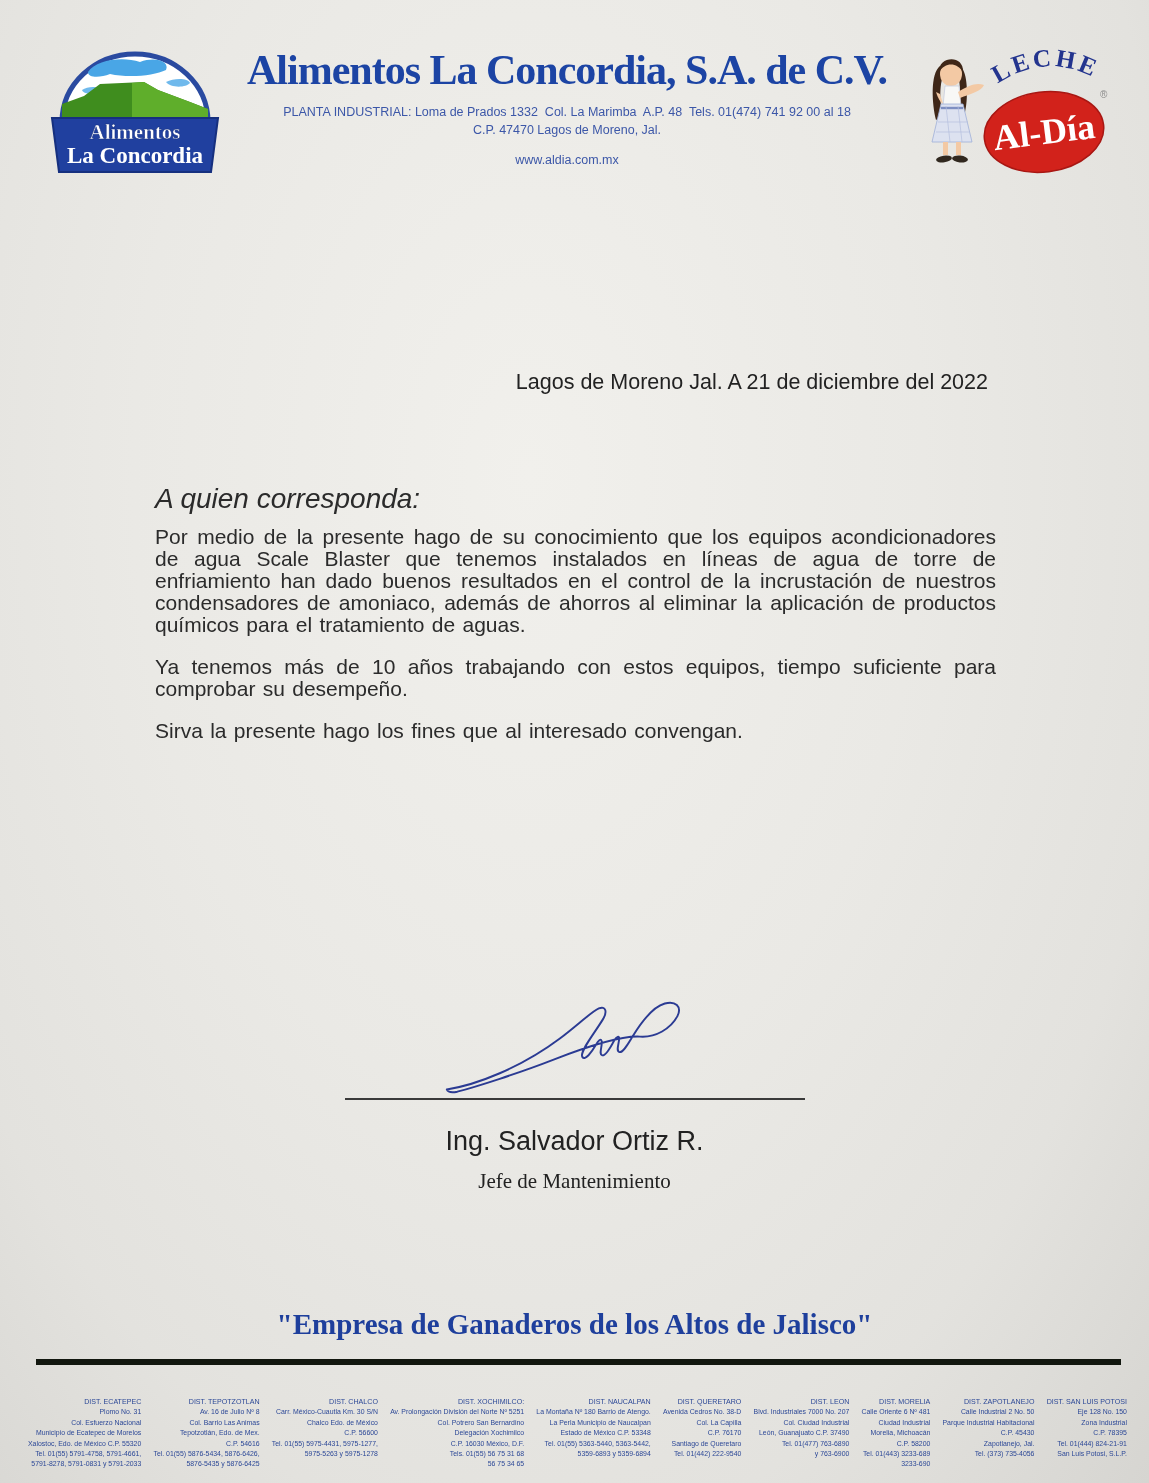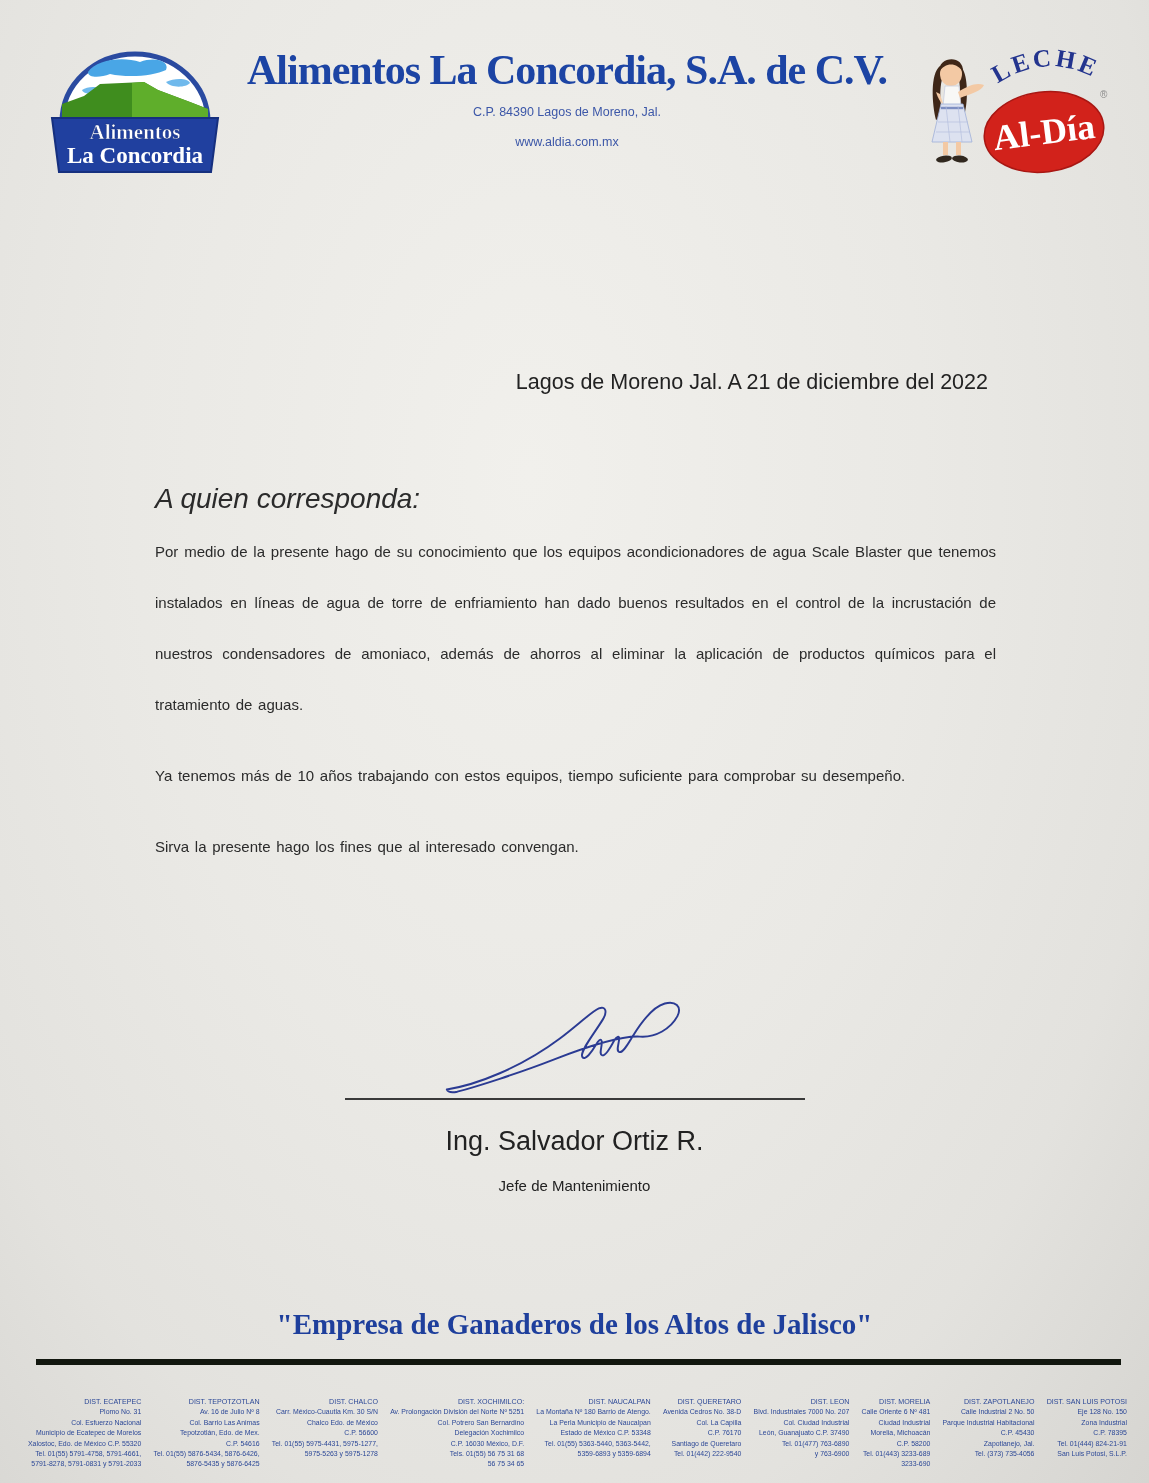--- a/index.html
+++ b/index.html
@@ -16,27 +16,27 @@
     margin:0 0 9px 0;font-family:"Liberation Serif", serif;font-weight:700;
     font-size:42px;line-height:48px;color:#1c44a4;letter-spacing:-1px;white-space:nowrap;
   }
   .addr{font-size:12.5px;line-height:18px;color:#3c57a8;white-space:pre;}
   .web-block{margin-top:12px;}
   .logo-right{flex:0 0 196px;height:138px;}
   
   .dateline{position:absolute;top:370px;left:148px;width:840px;text-align:right;font-size:21.5px;color:#222;}
   .content{position:absolute;top:484px;left:155px;width:841px;}
   .salutation{font-size:28px;line-height:30px;margin:0 0 12px 0;font-style:italic;}
-  .para{font-size:15px;line-height:51px;text-align:justify;margin:0 0 20px 0;word-spacing:1.5px;}
+  .para{font-size:21px;line-height:22px;text-align:justify;margin:0 0 20px 0;word-spacing:1.5px;}
   
   .sig-block{position:absolute;top:998px;left:0;width:100%;text-align:center;}
   .signature-svg{display:block;margin:0 auto;transform:rotate(-2deg);}
   .sig-line{width:460px;margin:0 auto;border-top:2px solid #3a3a3a;}
   .signer-name{margin-top:26px;font-size:27px;color:#222;}
-  .signer-title{margin-top:20px;font-size:15px;color:#222;}
+  .signer-title{margin-top:12px;font-size:21px;color:#222;font-family:Liberation Serif, serif;}
   
   .tagline{
     position:absolute;top:1308px;left:0;width:100%;text-align:center;
     font-family:"Liberation Serif", serif;font-weight:700;font-size:29px;color:#1e3f9c;
   }
   .footer-bar{position:absolute;top:1359px;left:36px;right:28px;height:6px;background:#12170f;}
   .distributors{
     position:absolute;top:1377px;left:28px;right:22px;
     display:flex;justify-content:space-between;gap:5px;margin-top:20px;
   }
@@ -57,21 +57,22 @@
       <path d="M34,48 C40,44 52,44 53,49 C48,53 36,53 34,48 Z" fill="#6fb9ec"></path>
       <path d="M14,80 L14,62 L36,54 L52,42 L96,40 L110,48 L142,60 L160,67 L160,80 Z" fill="#3f8d1e"></path>
       <path d="M84,41 L96,40 L110,48 L142,60 L160,67 L160,80 L84,80 Z" fill="#5fae2b"></path>
       <path d="M4,76 L170,76 L163,130 L11,130 Z" fill="#20409f" stroke="#16307f" stroke-width="2"></path>
       <text x="87" y="97" text-anchor="middle" font-family="Liberation Serif, serif" font-weight="700" font-size="21" fill="#ffffff" stroke="#16307f" stroke-width="0.5">Alimentos</text>
       <text x="87" y="121" text-anchor="middle" font-family="Liberation Serif, serif" font-weight="700" font-size="23" fill="#ffffff">La Concordia</text>
     </svg>
 
     <div class="header-center">
       <h1 class="company-name">Alimentos La Concordia, S.A. de C.V.</h1>
-      <div class="addr">C.P. 84390 Lagos de Moreno, Jal.</div>
+      <div class="addr">PLANTA INDUSTRIAL: Loma de Prados 1332  Col. La Marimba  A.P. 48  Tels. 01(474) 741 92 00 al 18</div>
+      <div class="addr">C.P. 47470 Lagos de Moreno, Jal.</div>
       <div class="web-block">
         <div class="addr">www.aldia.com.mx</div>
       </div>
     </div>
 
     <svg class="logo-right" width="196" height="138" viewBox="0 0 196 138">
       <defs>
           <path id="lechearc" d="M80,46 Q134,6 190,40"></path>
         </defs>
 

